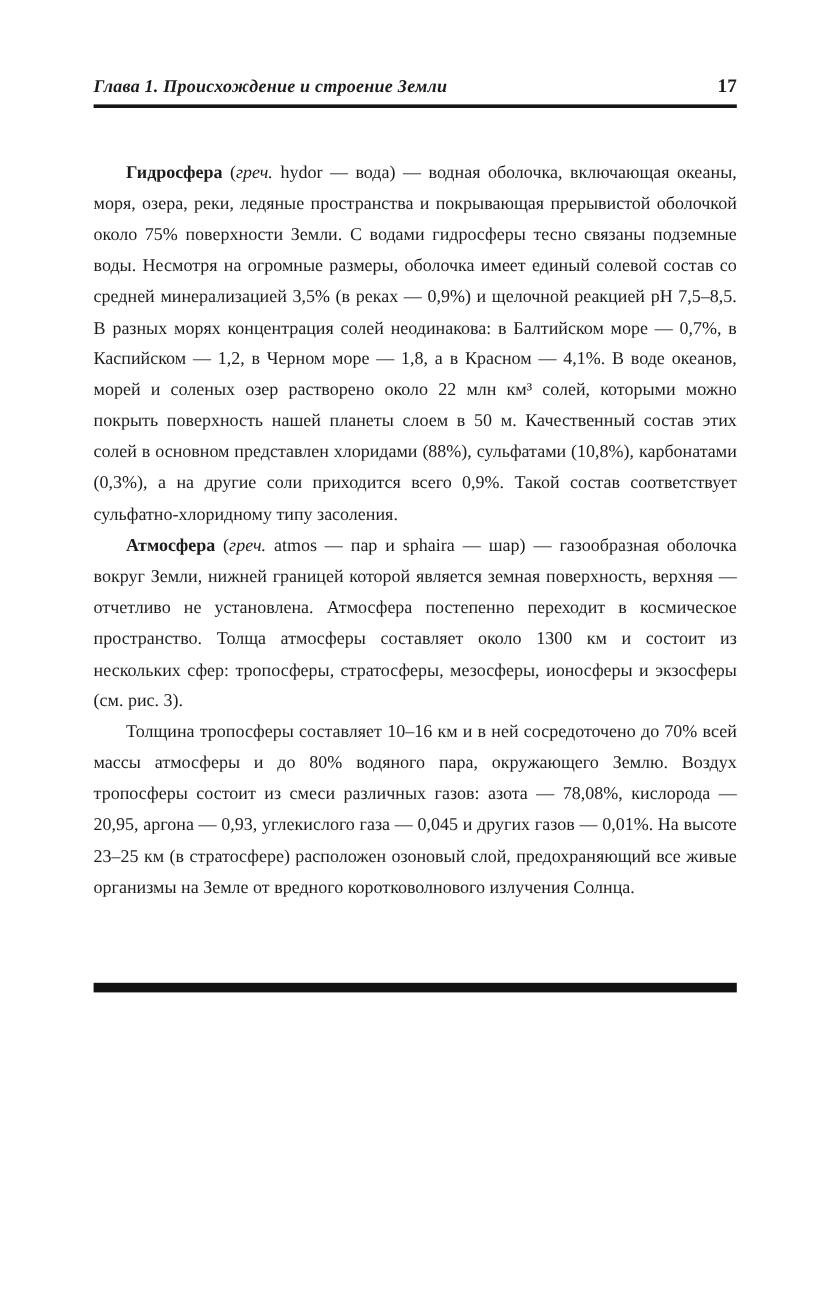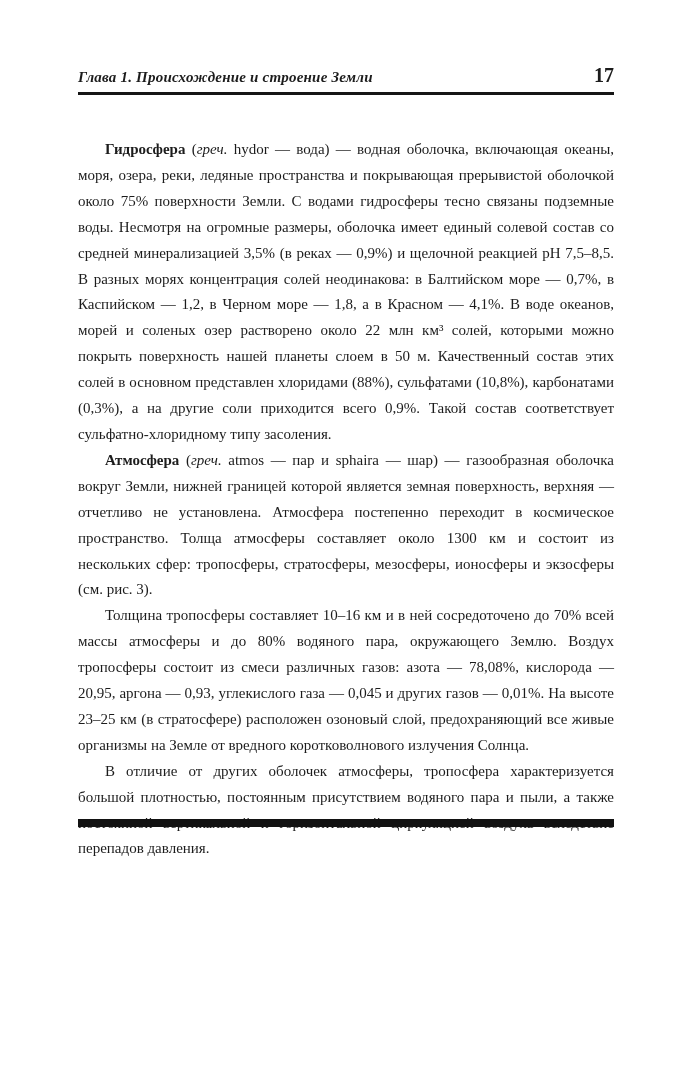--- a/index.html
+++ b/index.html
@@ -24,21 +24,21 @@
     align-items: baseline;
   }
   .chapter-title {
     font-style: italic;
     font-weight: bold;
     font-size: 15px;
     letter-spacing: 0.2px;
   }
   .page-number {
     font-weight: bold;
-    font-size: 20px;
+    font-size: 16px;
   }
   .header-rule {
     margin-top: 5px;
     height: 3px;
     background: #151515;
   }
   .text-block {
     margin-top: 42px;
     font-size: 15px;
     line-height: 25.9px;
@@ -70,18 +70,17 @@
     <span class="chapter-title">Глава 1. Происхождение и строение Земли</span>
     <span class="page-number">17</span>
   </div>
 
   <div class="header-rule"></div>
 
   <div class="text-block">
       <p class="para"><span class="b">Гидросфера</span><span> (</span><span class="i">греч.</span><span> hydor — вода) — водная оболочка, включающая океаны, моря, озера, реки, ледяные пространства и покрывающая прерывистой оболочкой около 75% поверхности Земли. С водами гидросферы тесно связаны подземные воды. Несмотря на огромные размеры, оболочка имеет единый солевой состав со средней минерализацией 3,5% (в реках — 0,9%) и щелочной реакцией pH 7,5–8,5. В разных морях концентрация солей неодинакова: в Балтийском море — 0,7%, в Каспийском — 1,2, в Черном море — 1,8, а в Красном — 4,1%. В воде океанов, морей и соленых озер растворено около 22 млн км³ солей, которыми можно покрыть поверхность нашей планеты слоем в 50 м. Качественный состав этих солей в основном представлен хлоридами (88%), сульфатами (10,8%), карбонатами (0,3%), а на другие соли приходится всего 0,9%. Такой состав соответствует сульфатно-хлоридному типу засоления.</span></p>
       <p class="para"><span class="b">Атмосфера</span><span> (</span><span class="i">греч.</span><span> atmos — пар и sphaira — шар) — газообразная оболочка вокруг Земли, нижней границей которой является земная поверхность, верхняя — отчетливо не установлена. Атмосфера постепенно переходит в космическое пространство. Толща атмосферы составляет около 1300 км и состоит из нескольких сфер: тропосферы, стратосферы, мезосферы, ионосферы и экзосферы (см. рис. 3).</span></p>
       <p class="para"><span>Толщина тропосферы составляет 10–16 км и в ней сосредоточено до 70% всей массы атмосферы и до 80% водяного пара, окружающего Землю. Воздух тропосферы состоит из смеси различных газов: азота — 78,08%, кислорода — 20,95, аргона — 0,93, углекислого газа — 0,045 и других газов — 0,01%. На высоте 23–25 км (в стратосфере) расположен озоновый слой, предохраняющий все живые организмы на Земле от вредного коротковолнового излучения Солнца.</span></p>
-      <p class="para"><span>В отличие от других оболочек атмосферы, тропосфера характеризуется большой плотностью, постоянным присутствием водяного пара и пыли, а также постоянной вертикальной и горизонтальной циркуляцией воздуха вследствие перепадов давления.</span></p>
     </div>
 
   <div class="footer-rule"></div>
 
 </div>
 
 </body></html>

